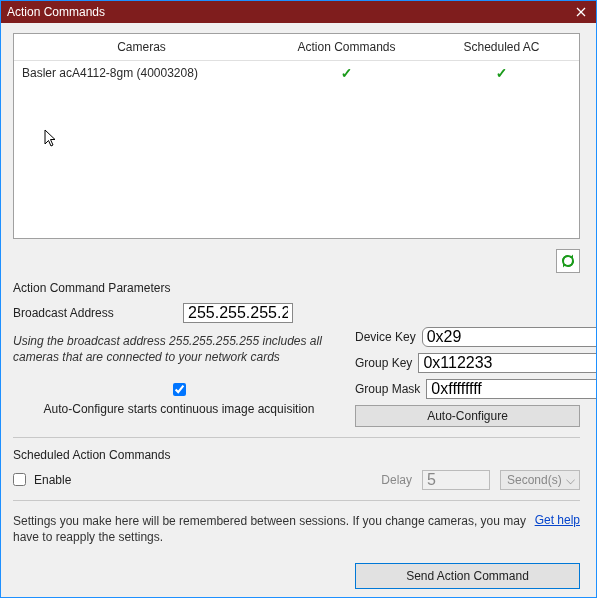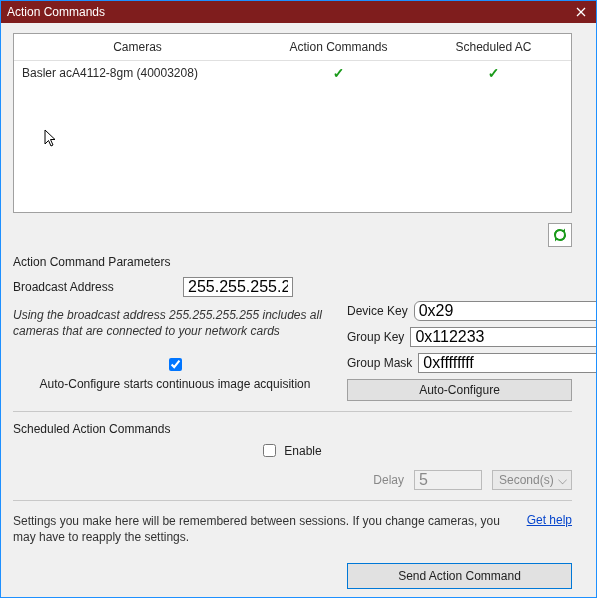--- a/index.html
+++ b/index.html
@@ -27,21 +27,21 @@
   .titlebar .title { flex: 1; }
   .titlebar .close {
     width: 30px; height: 22px;
     display: flex; align-items: center; justify-content: center;
     color: #fff;
     font-family: Arial, sans-serif;
   }
   .titlebar .close svg { stroke:#fff; }
   .body {
     flex: 1;
-    padding: 10px 24px 8px 12px;
+    padding: 10px 16px 8px 12px;
     display: flex; flex-direction: column;
     gap: 6px;
     overflow: hidden;
   }
   .grid-box {
     background: #fff;
     border: 1px solid #a0a0a0;
     height: 245px;
     position: relative;
   }
@@ -97,21 +97,21 @@
     border: 1px solid #a0a0a0;
     background: #e1e1e1;
     text-align: center;
     padding: 3px 0;
     font-family: inherit; font-size: 12px;
     color:#222;
   }
   .btn.default{ border:1.5px solid #0078d7; background:#e1e1e1;}
   .autoconf-btn{ width:225px; }
   .divider{ height:1px; background:#c8c8c8; margin:4px 0 2px 0;}
-  .sched-row{ display:flex; align-items:center; gap:12px; margin-top:2px;flex-direction:column;}
+  .sched-row{ display:flex; align-items:center; gap:37px; margin-top:2px;}
   .sched-right{ margin-left:auto; display:flex; align-items:center; gap:10px;}
   .disabled-label{ color:#888; }
   .select-dis{
     width:80px; height:20px; border:1px solid #bbb; background:#e9e9e9;
     color:#888; display:flex; align-items:center; justify-content:space-between;
     padding:0 4px 0 6px;
   }
   .chev{ color:#888; }
   .footer-note{ display:flex; align-items:flex-start; gap:8px; margin-top:4px;}
   .footer-note .txt{ flex:1; color:#333; line-height:1.35;}

